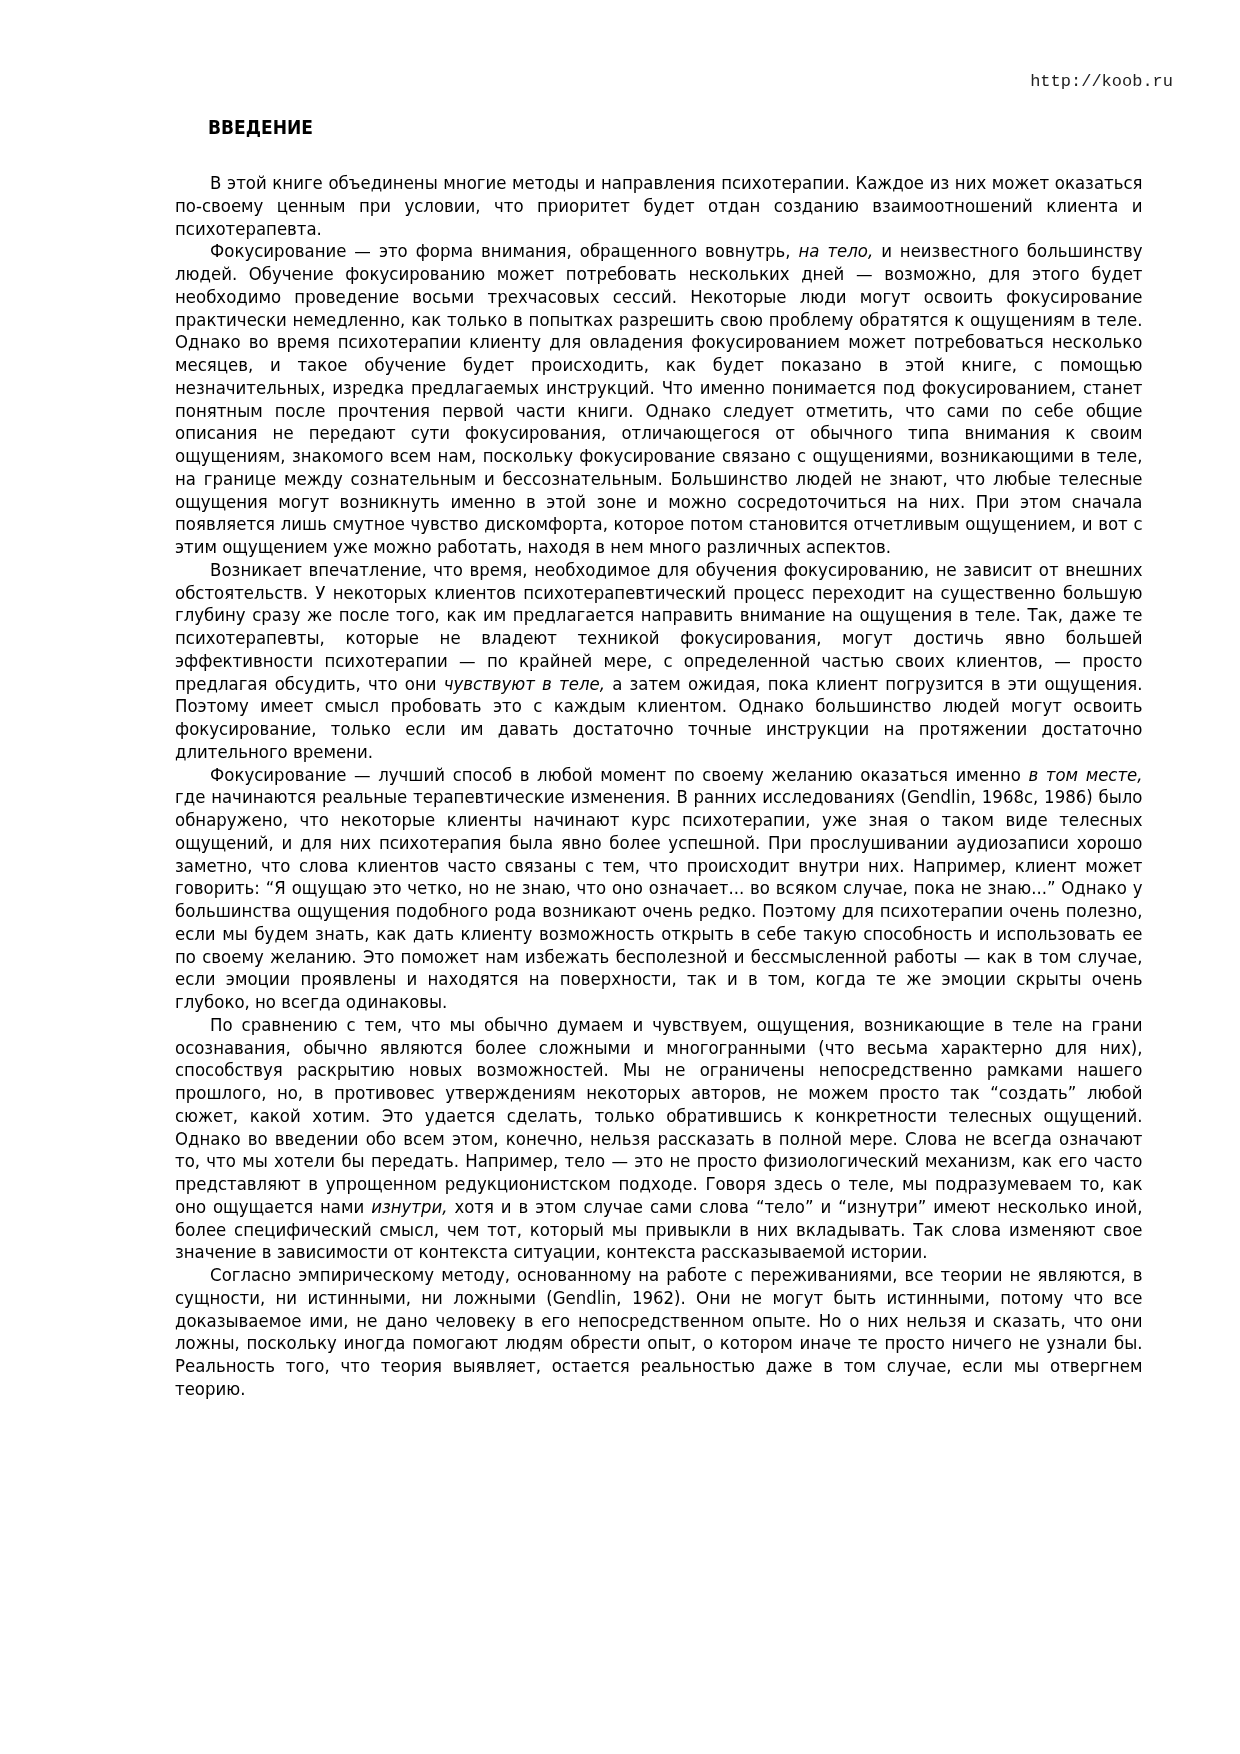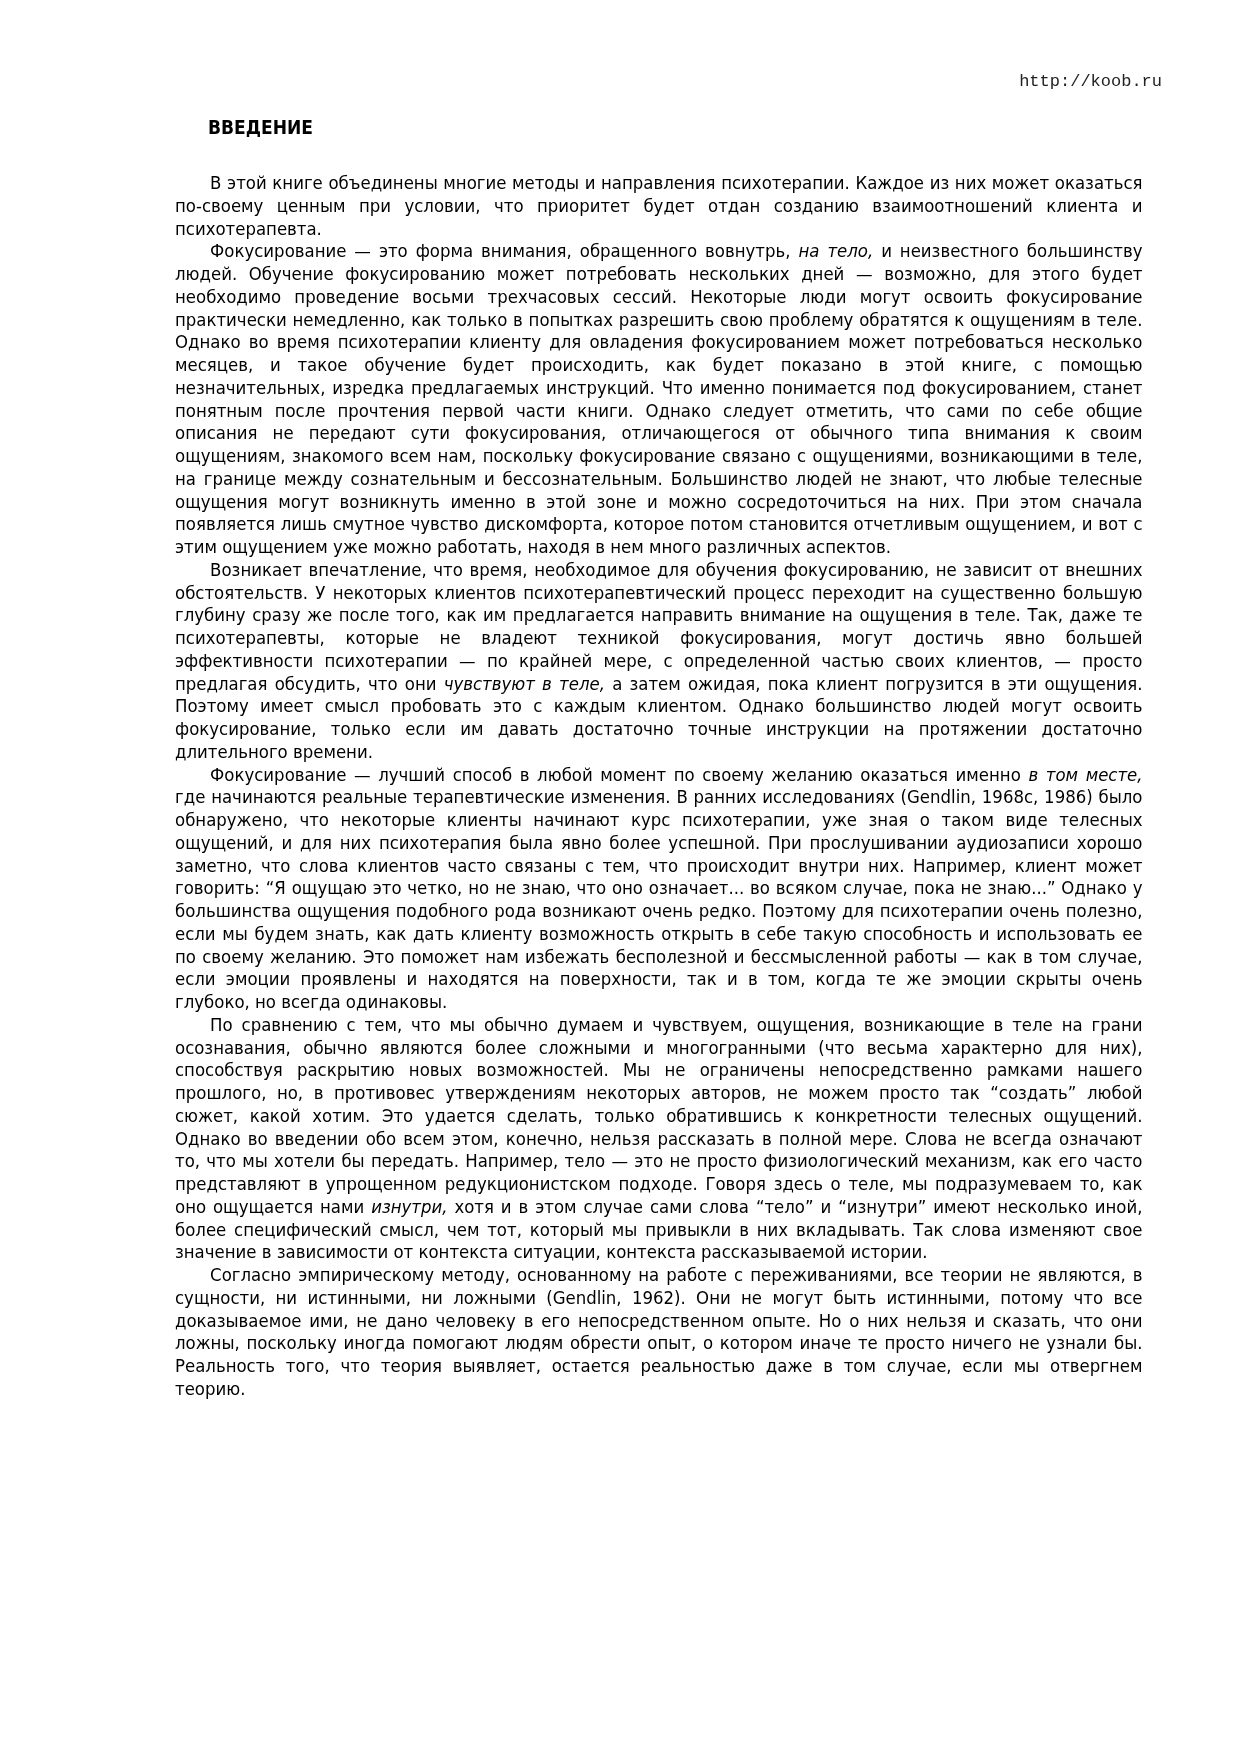--- a/index.html
+++ b/index.html
@@ -1,18 +1,18 @@
 <!DOCTYPE html>
 <html><head>
   <meta charset="utf-8">
   <style>
     html, body { margin: 0; padding: 0; background: #ffffff; }
     body { width: 1240px; height: 1754px; position: relative; overflow: hidden; color: #000; }
     .header-url {
-      position: absolute; top: 72px; right: 78px;
+      position: absolute; top: 72px; right: 67px;
       font-family: "Liberation Mono", "DejaVu Sans Mono", monospace;
       font-size: 17px; color: #222;
     }
     .page-title {
       position: absolute; top: 116px; left: 208px;
       font-family: "DejaVu Sans", "Liberation Sans", sans-serif;
       font-weight: bold; font-size: 19px; letter-spacing: 0px;
       transform: scaleX(0.9); transform-origin: left top;
       margin: 0;
     }

